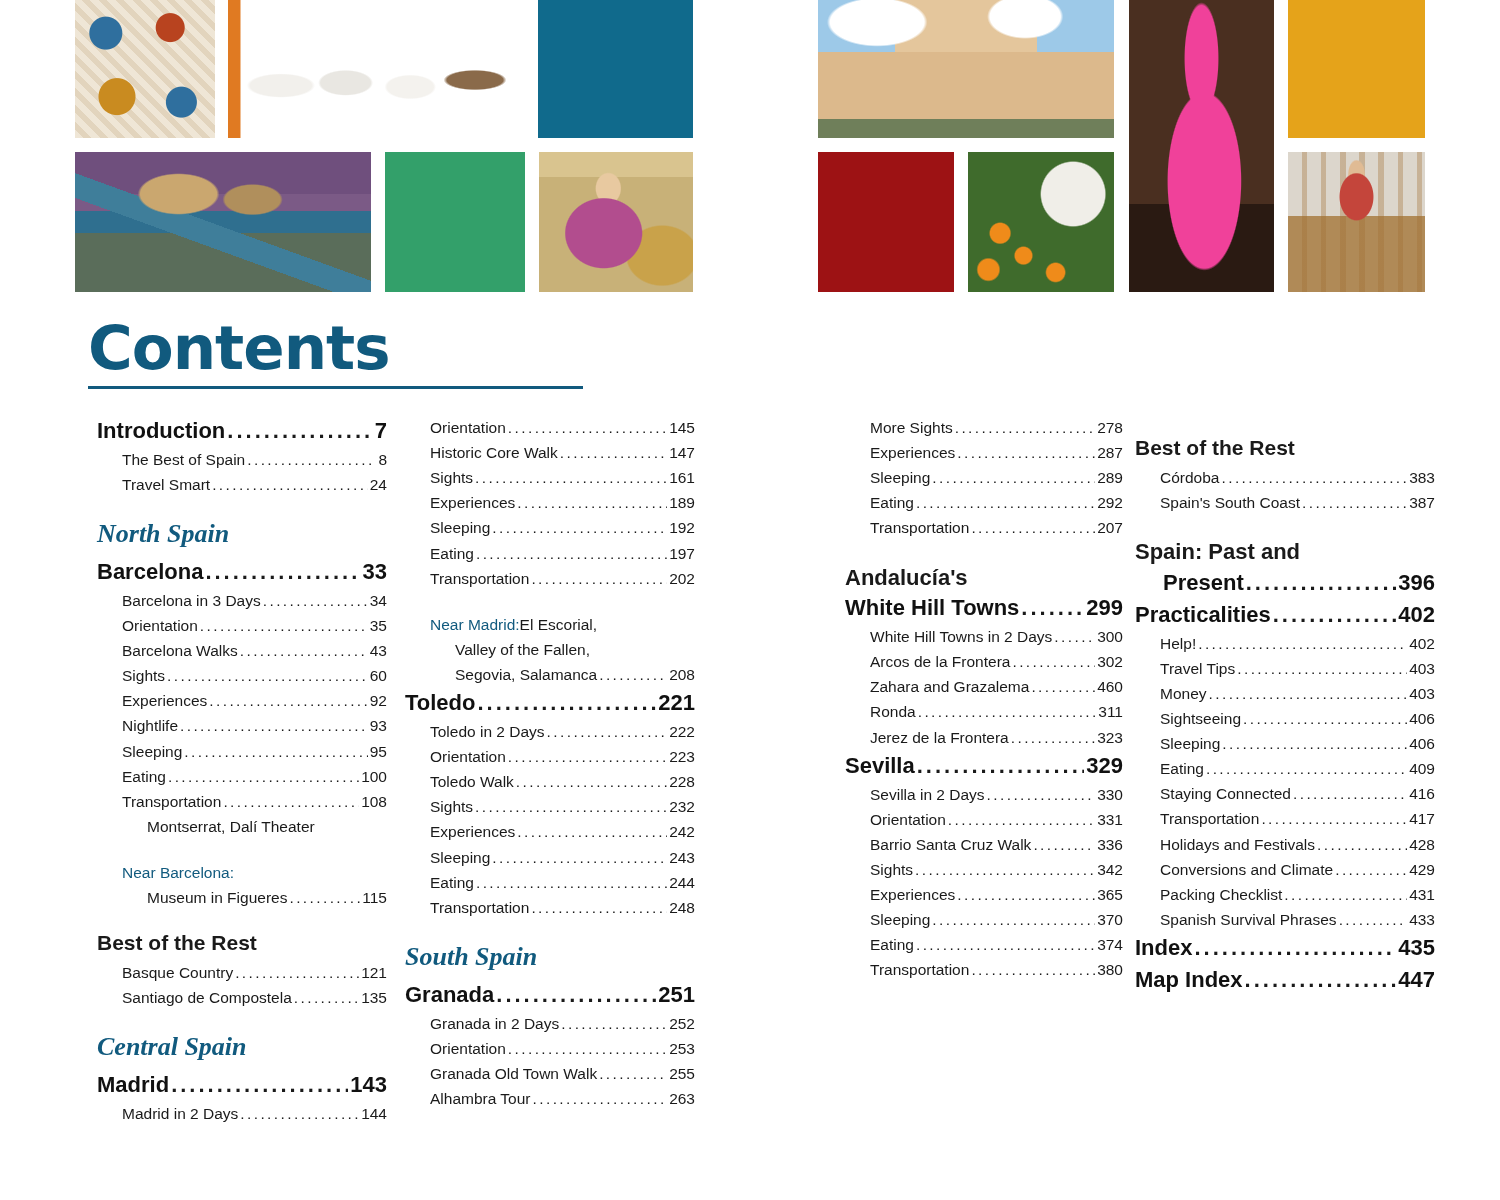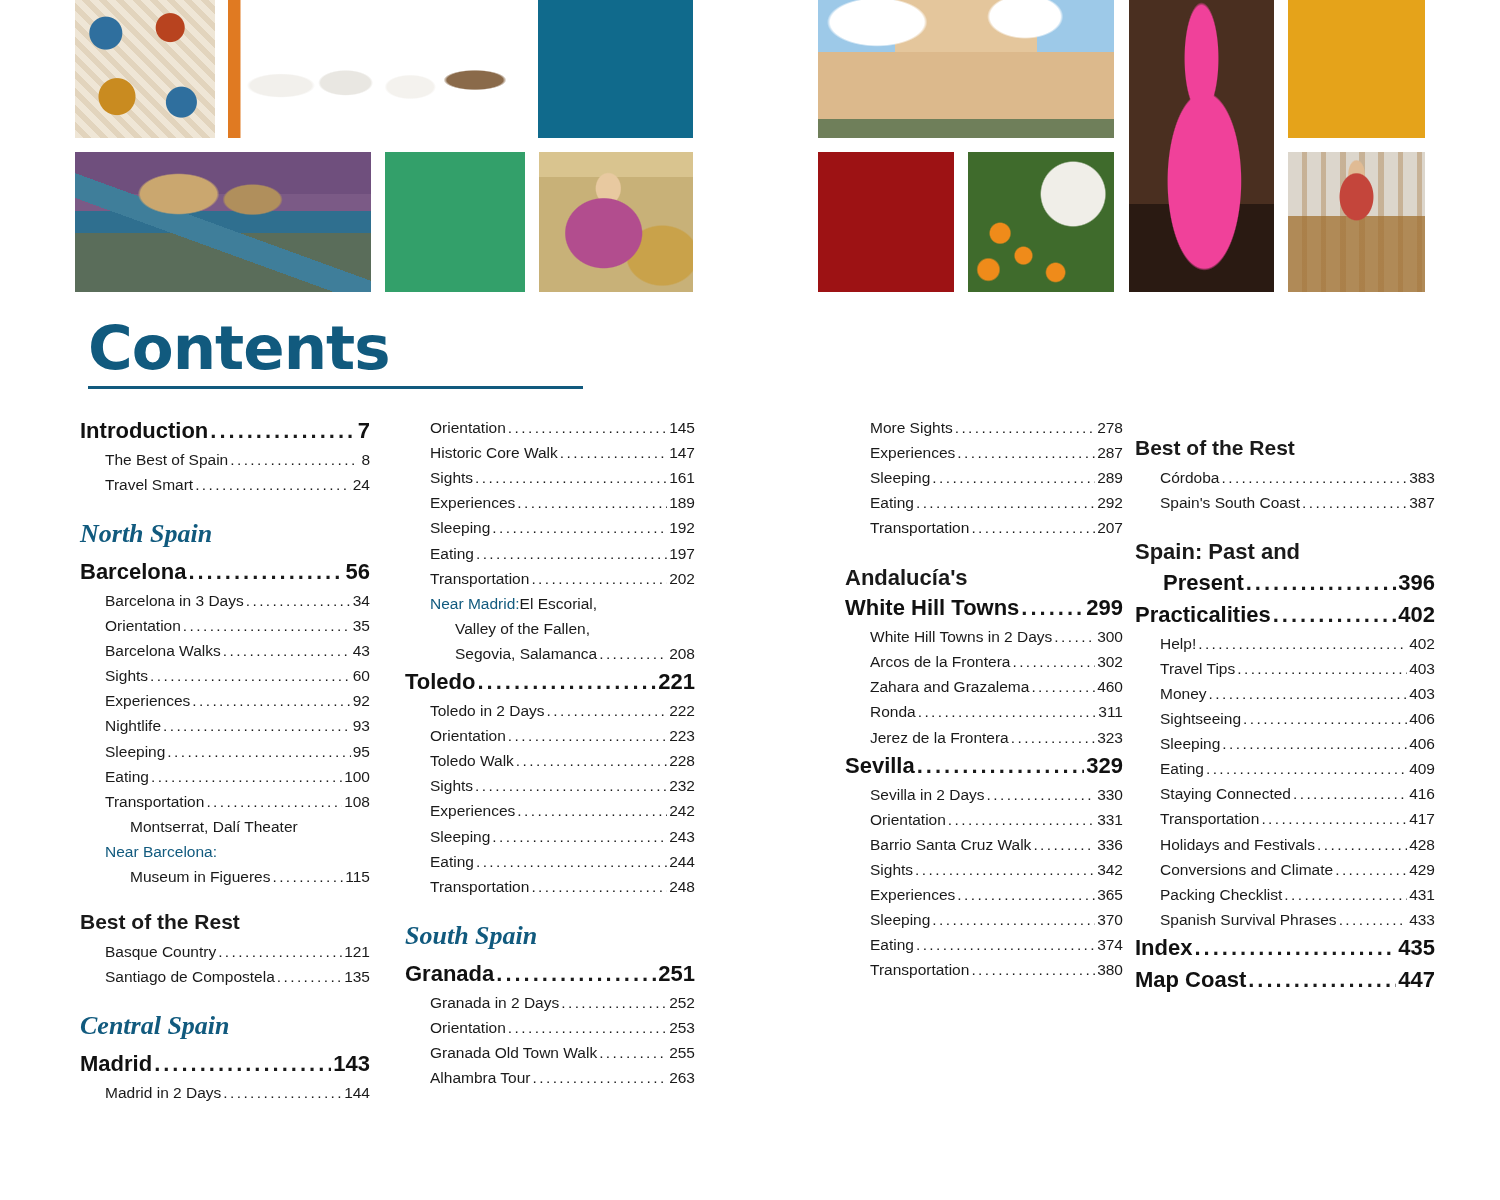--- a/index.html
+++ b/index.html
@@ -164,21 +164,21 @@
     position: absolute;
     top: 415px;
     left: 0;
     width: 1500px;
     height: 660px;
   }
   .col {
     position: absolute;
     top: 0;
   }
-  .col1 { left: 80px;  width: 290px; }
+  .col1 { left: 97px;  width: 290px; }
   .col2 { left: 405px; width: 290px; }
   .col3 { left: 845px; width: 278px; }
   .col4 { left: 1135px; width: 300px; }
 
   .grp { margin-bottom: 0; }
 
   
   .section-label {
     font-family: "Liberation Serif", serif;
     font-style: italic;
@@ -230,20 +230,21 @@
     font-size: 21px;
     font-weight: 700;
     padding-left: 0;
     margin-top: 16px;
   }
   .near-label {
     color: #115a7e;
   }
   .wrapline {
     white-space: normal;
+    margin-top: 21px;
   }
   .two-line-major {
     font-size: 22px;
     font-weight: 700;
     line-height: 1.35;
   }
 </style>
 </head>
 <body>
 
@@ -287,21 +288,21 @@
           <span class="lbl">Travel Smart</span>
           <span class="dots">................................................................................</span>
           <span class="pg">24</span>
         </div>
       </div>
       <div class="section-label">North Spain</div>
       <div class="grp">
         <div class="row major">
           <span class="lbl">Barcelona</span>
           <span class="dots">................................................................................</span>
-          <span class="pg">56</span>
+          <span class="pg">33</span>
         </div>
         <div class="row sub">
           <span class="lbl">Barcelona in 3 Days</span>
           <span class="dots">................................................................................</span>
           <span class="pg">34</span>
         </div>
         <div class="row sub">
           <span class="lbl">Orientation</span>
           <span class="dots">................................................................................</span>
           <span class="pg">35</span>
@@ -714,19 +715,19 @@
           <span class="pg">433</span>
         </div>
       </div>
       <div class="grp">
         <div class="row major">
           <span class="lbl">Index</span>
           <span class="dots">................................................................................</span>
           <span class="pg">435</span>
         </div>
         <div class="row major">
-          <span class="lbl">Map Coast</span>
+          <span class="lbl">Map Index</span>
           <span class="dots">................................................................................</span>
           <span class="pg">447</span>
         </div>
       </div>
     </div>
 </div>
 
 </body></html>

